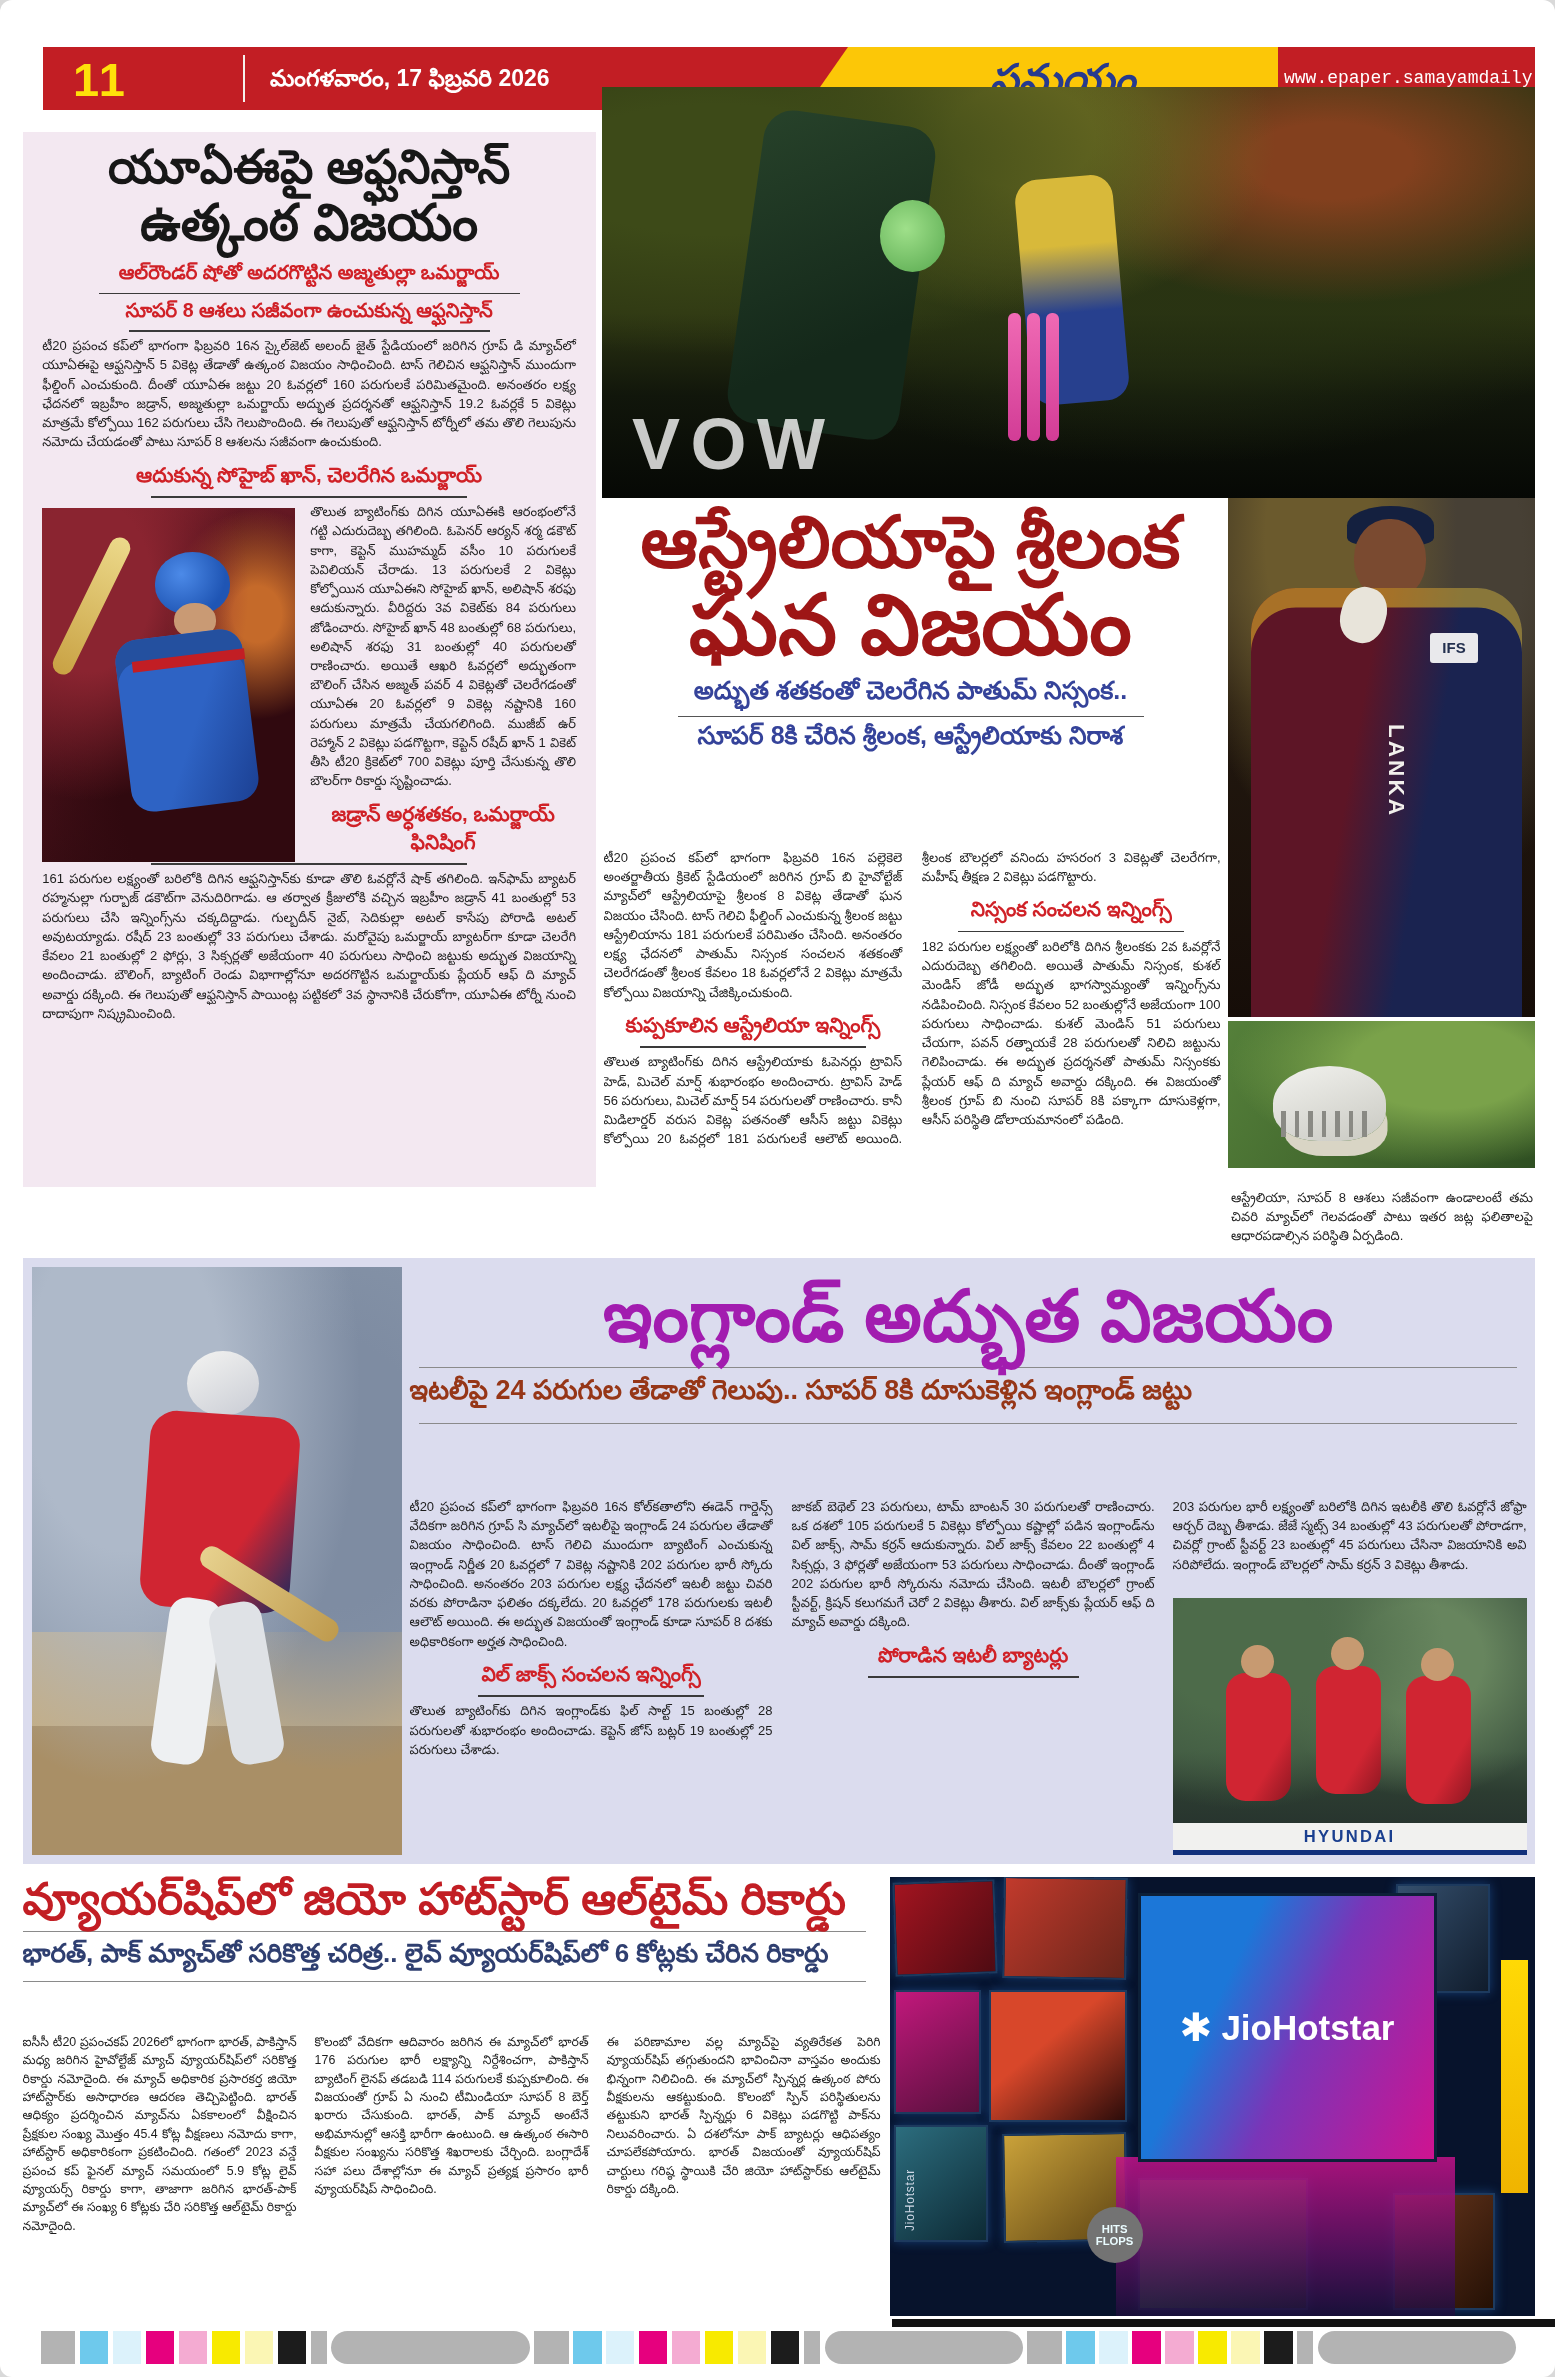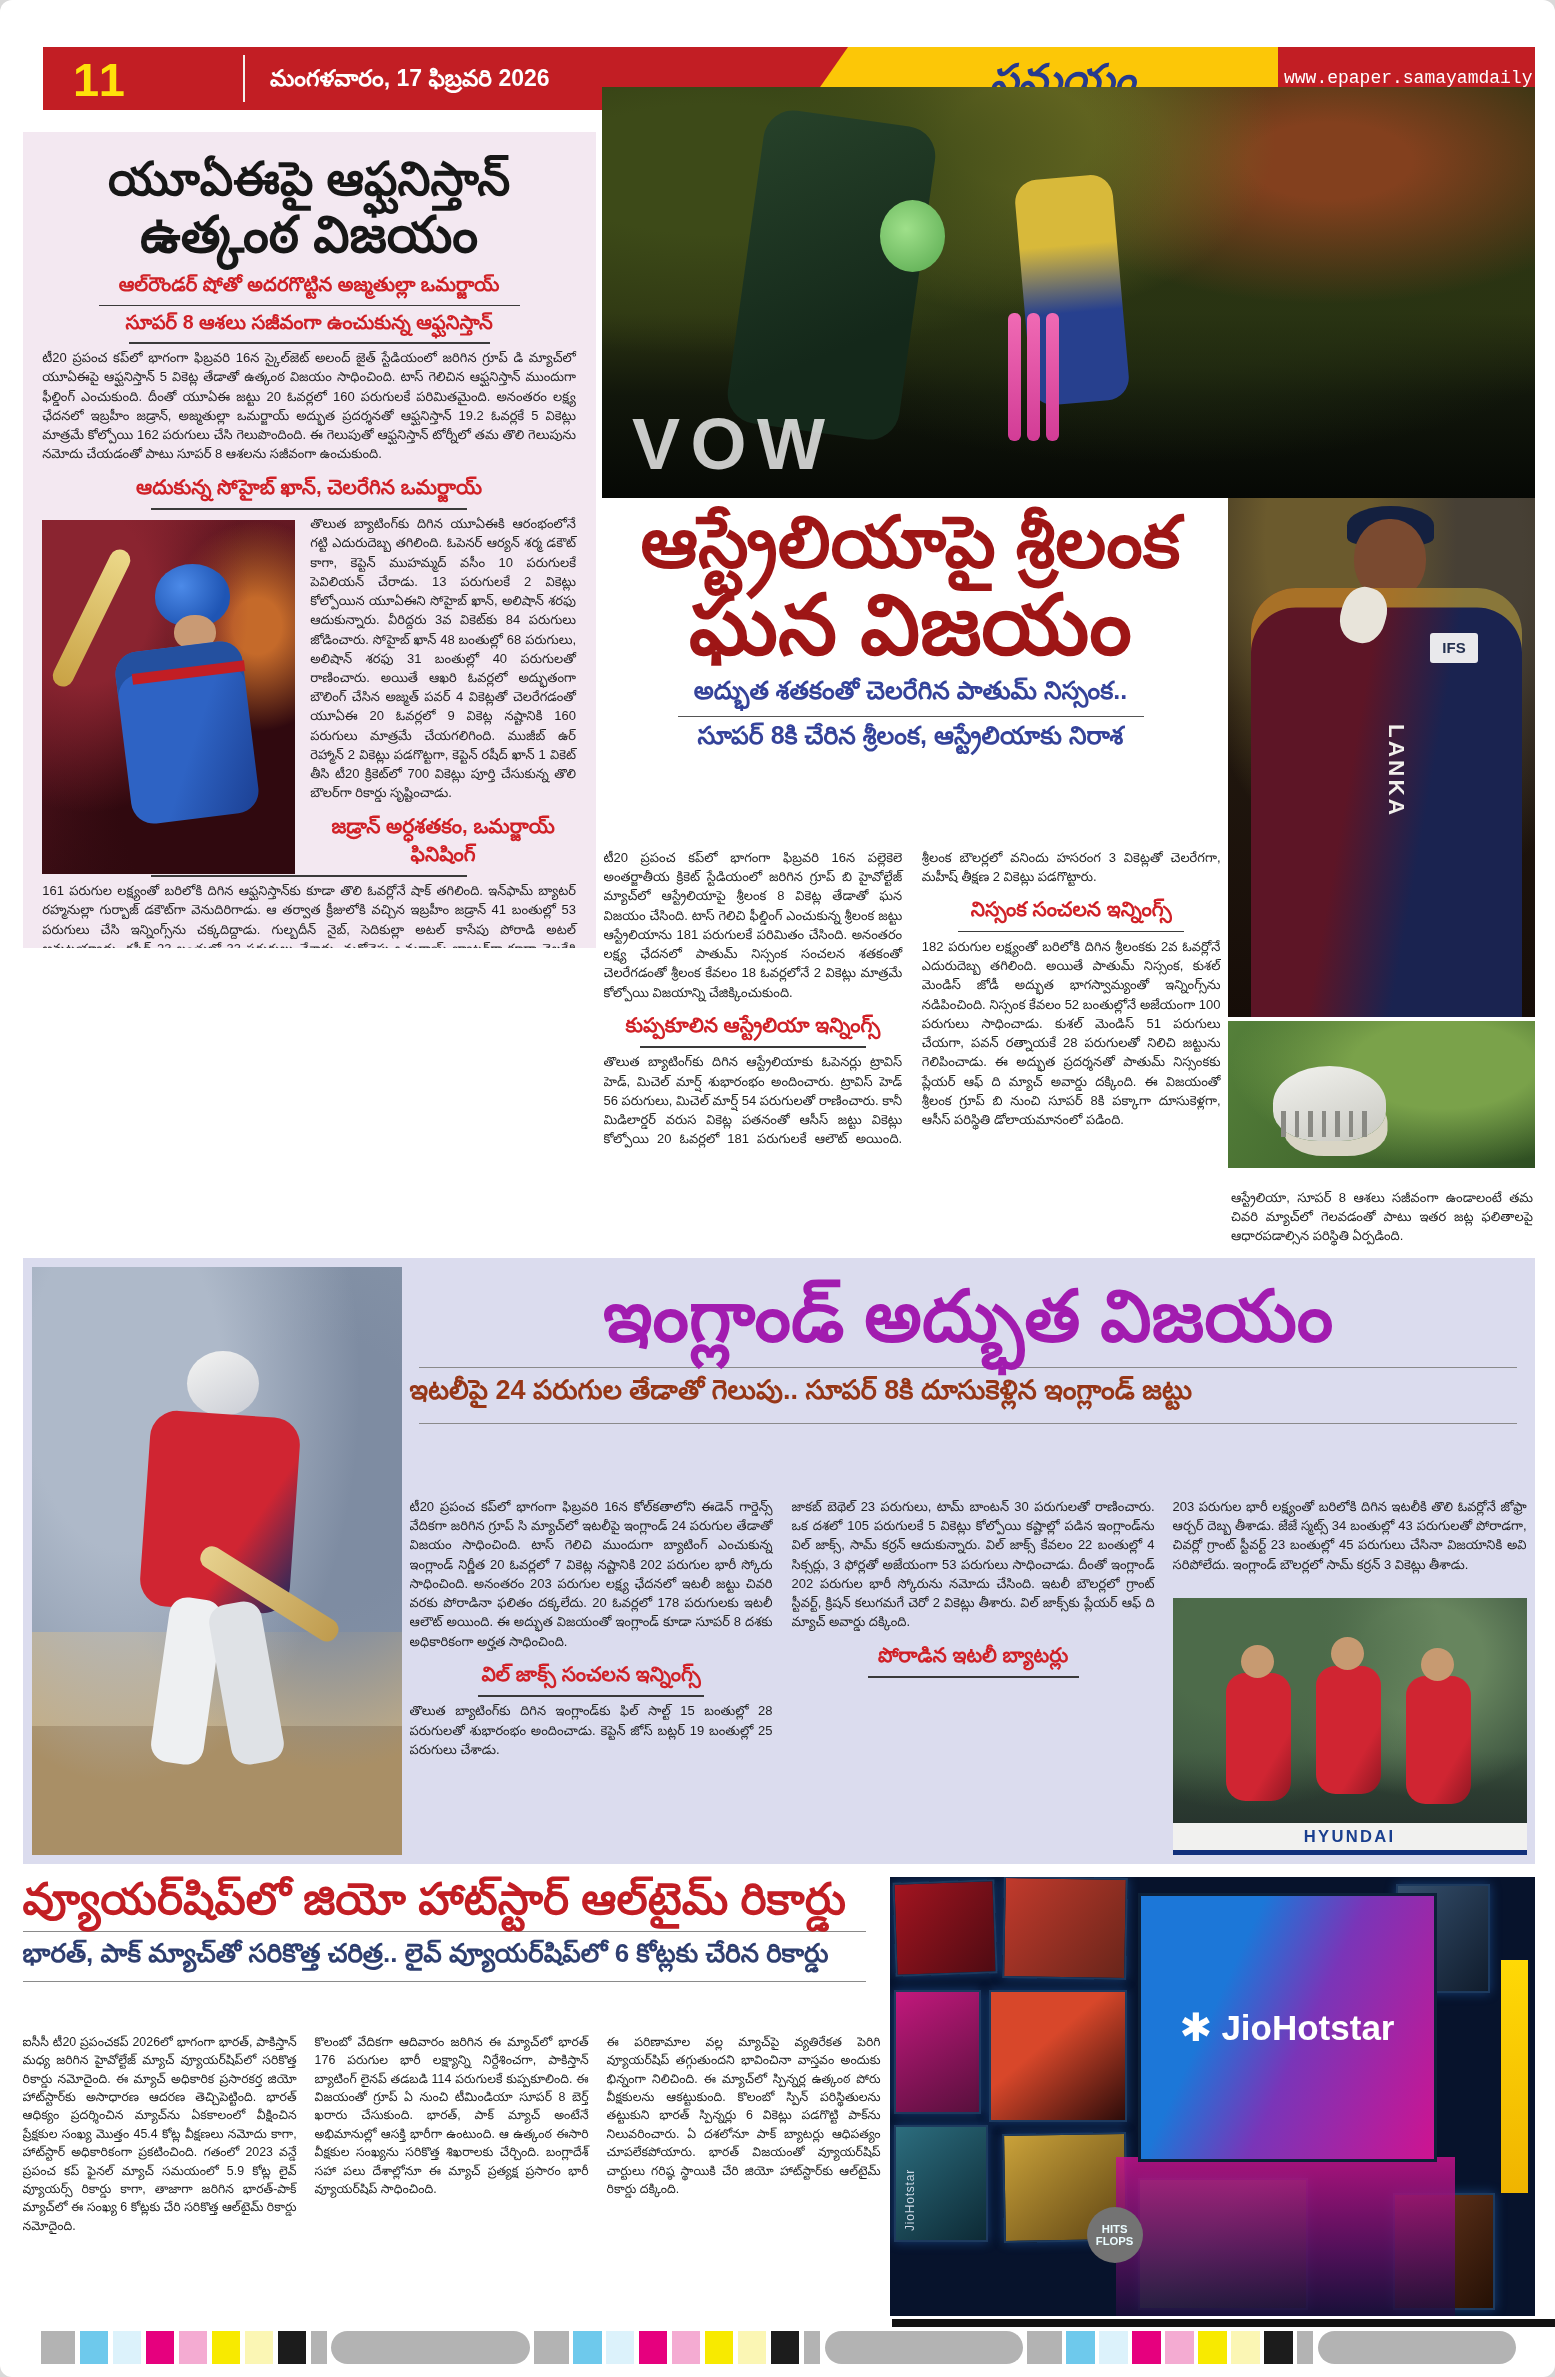--- a/index.html
+++ b/index.html
@@ -19,21 +19,21 @@
             font-size:41px;font-weight:800;font-style:italic;color:#273a8e;}
   .hdr-url{position:absolute;left:1241px;top:21px;width:248px;text-align:center;font-size:18px;color:#ffffff;font-family:Liberation Mono, monospace;}
 
   
   .body-txt{font-size:13px;line-height:1.48;color:#1d1d1d;text-align:justify;margin:0 0 7.5px;}
   .sec-head{color:#d02127;font-weight:800;font-size:20.3px;text-align:center;margin:12px 0 4.5px;}
   .rule{background:#3a3a3a;height:1.5px;margin:4.5px auto;}
   .rule.gray{background:#8a8a8a;height:1.1px;}
 
   
-  .afg{position:absolute;left:22.6px;top:132px;width:573px;height:816px;background:#f3e8f1;overflow:hidden;padding:21px 0 0;box-sizing:border-box;}
+  .afg{position:absolute;left:22.6px;top:132px;width:573px;height:1055px;background:#f3e8f1;overflow:hidden;padding:9px 0 0;box-sizing:border-box;}
   .afg-h1{font-size:47px;font-weight:800;color:#171717;text-align:center;line-height:1.12;}
   .afg-h2{font-size:51px;font-weight:800;color:#171717;text-align:center;line-height:1.12;}
   .afg-deck{color:#d02127;font-weight:800;font-size:19.6px;text-align:center;margin-top:10.5px;}
   .afg .inner{padding:0 19.6px;}
   .afg-photo{position:relative;float:left;width:253px;height:354px;margin:6px 15px 6px 0;overflow:hidden;
      background:radial-gradient(ellipse at 18% 22%,#8a2430 0 22%,transparent 55%),
                 radial-gradient(ellipse at 85% 30%,#c56a2a 0 8%,transparent 30%),
                 radial-gradient(ellipse at 70% 75%,#30090f 0 40%,transparent 75%),
                 linear-gradient(155deg,#7c1f2b,#471019 55%,#2a0a0e);}
   .afg-helmet{position:absolute;left:113px;top:44px;width:75px;height:63px;border-radius:50% 50% 46% 46%;

